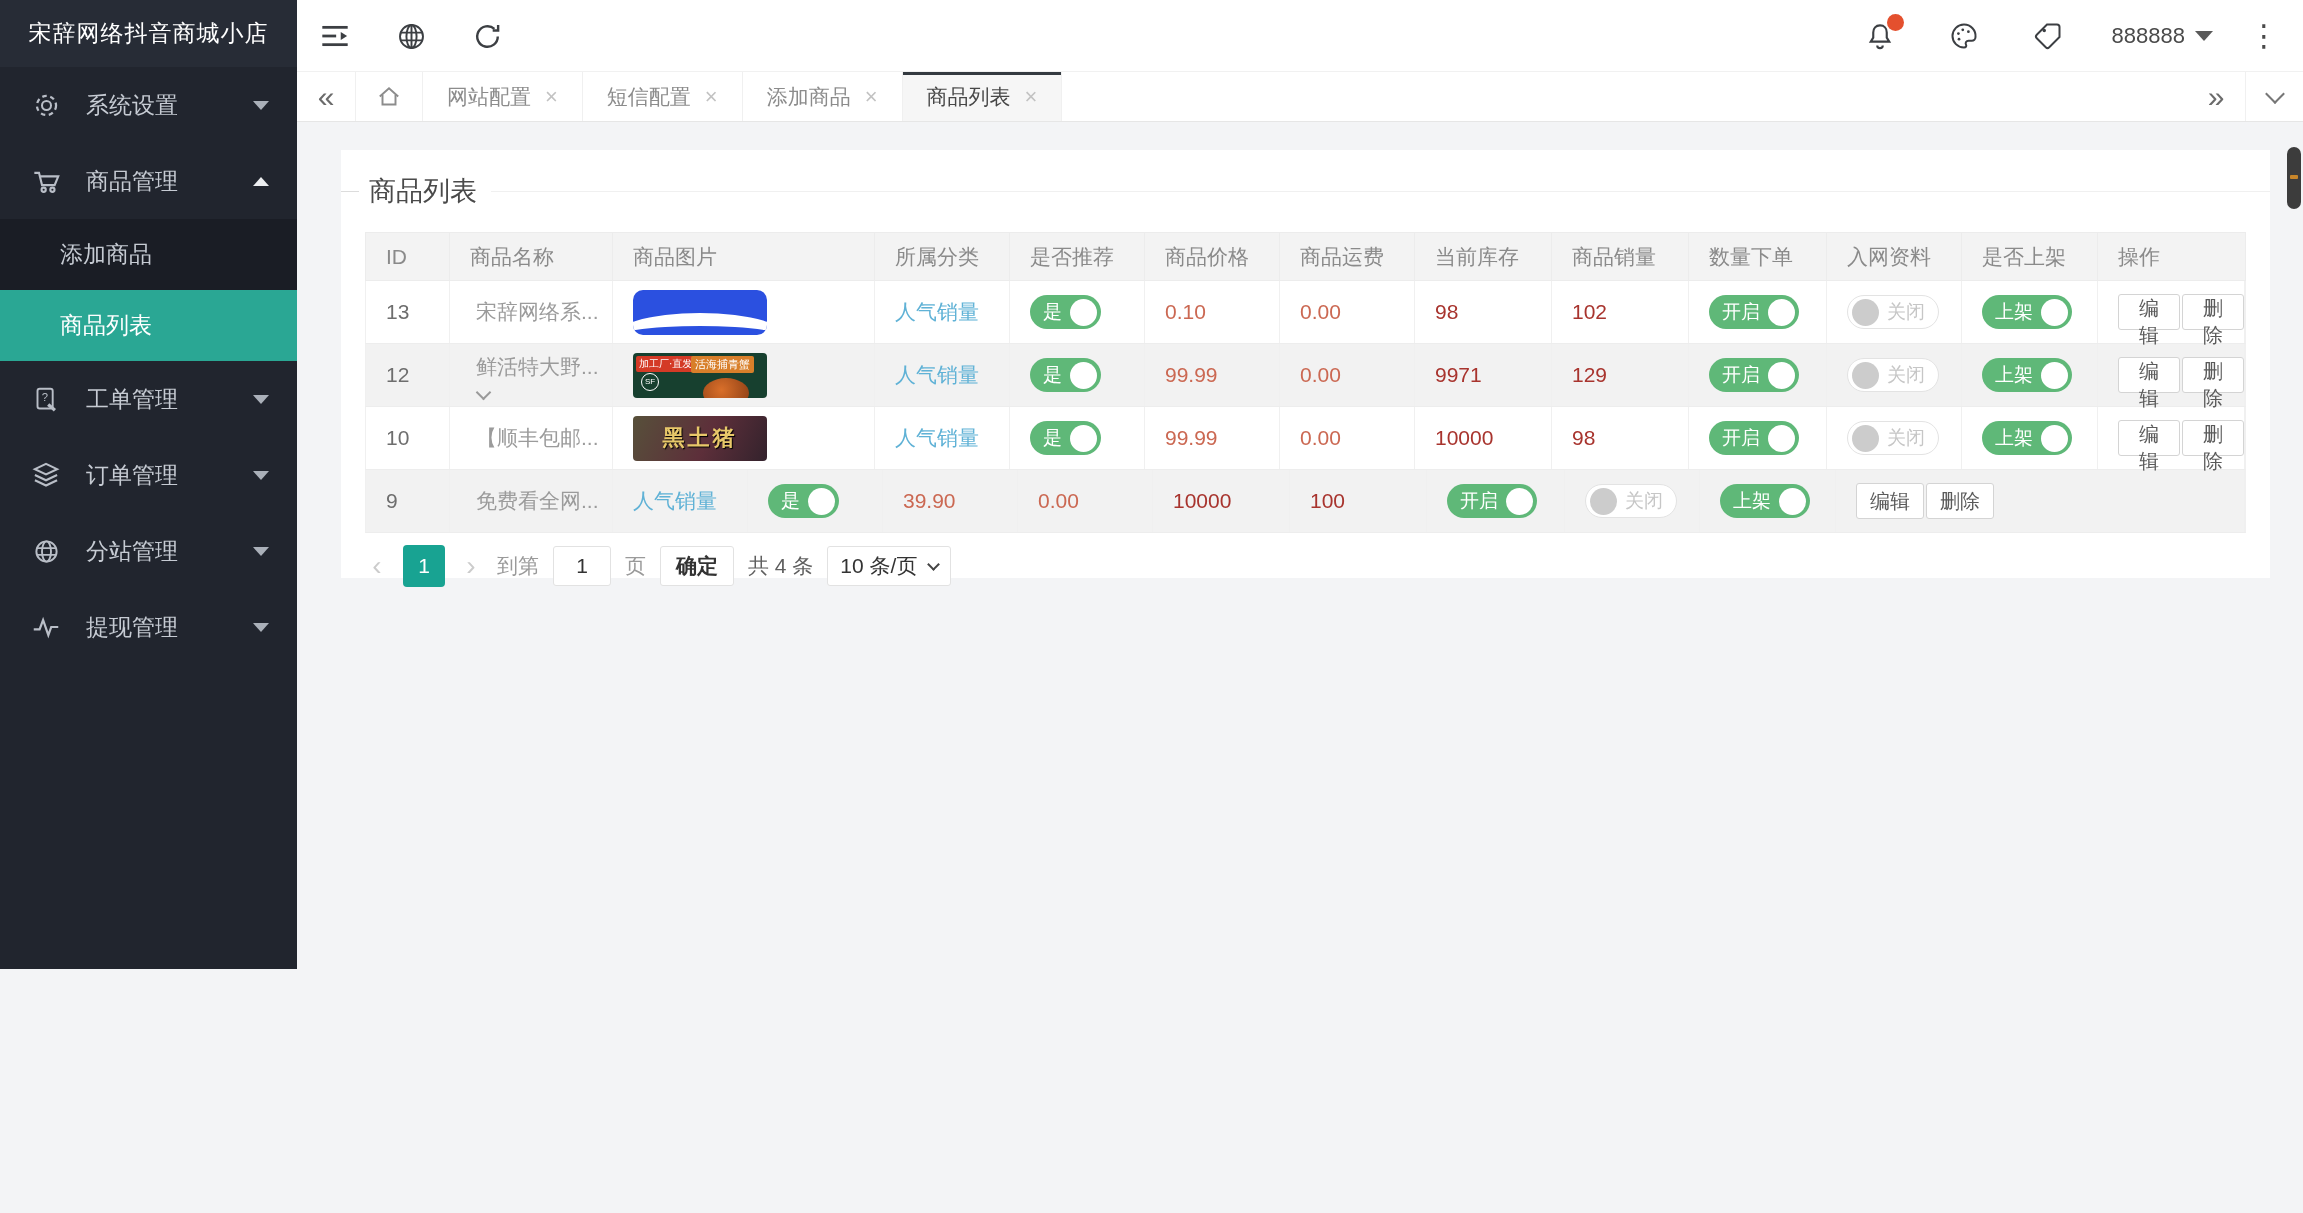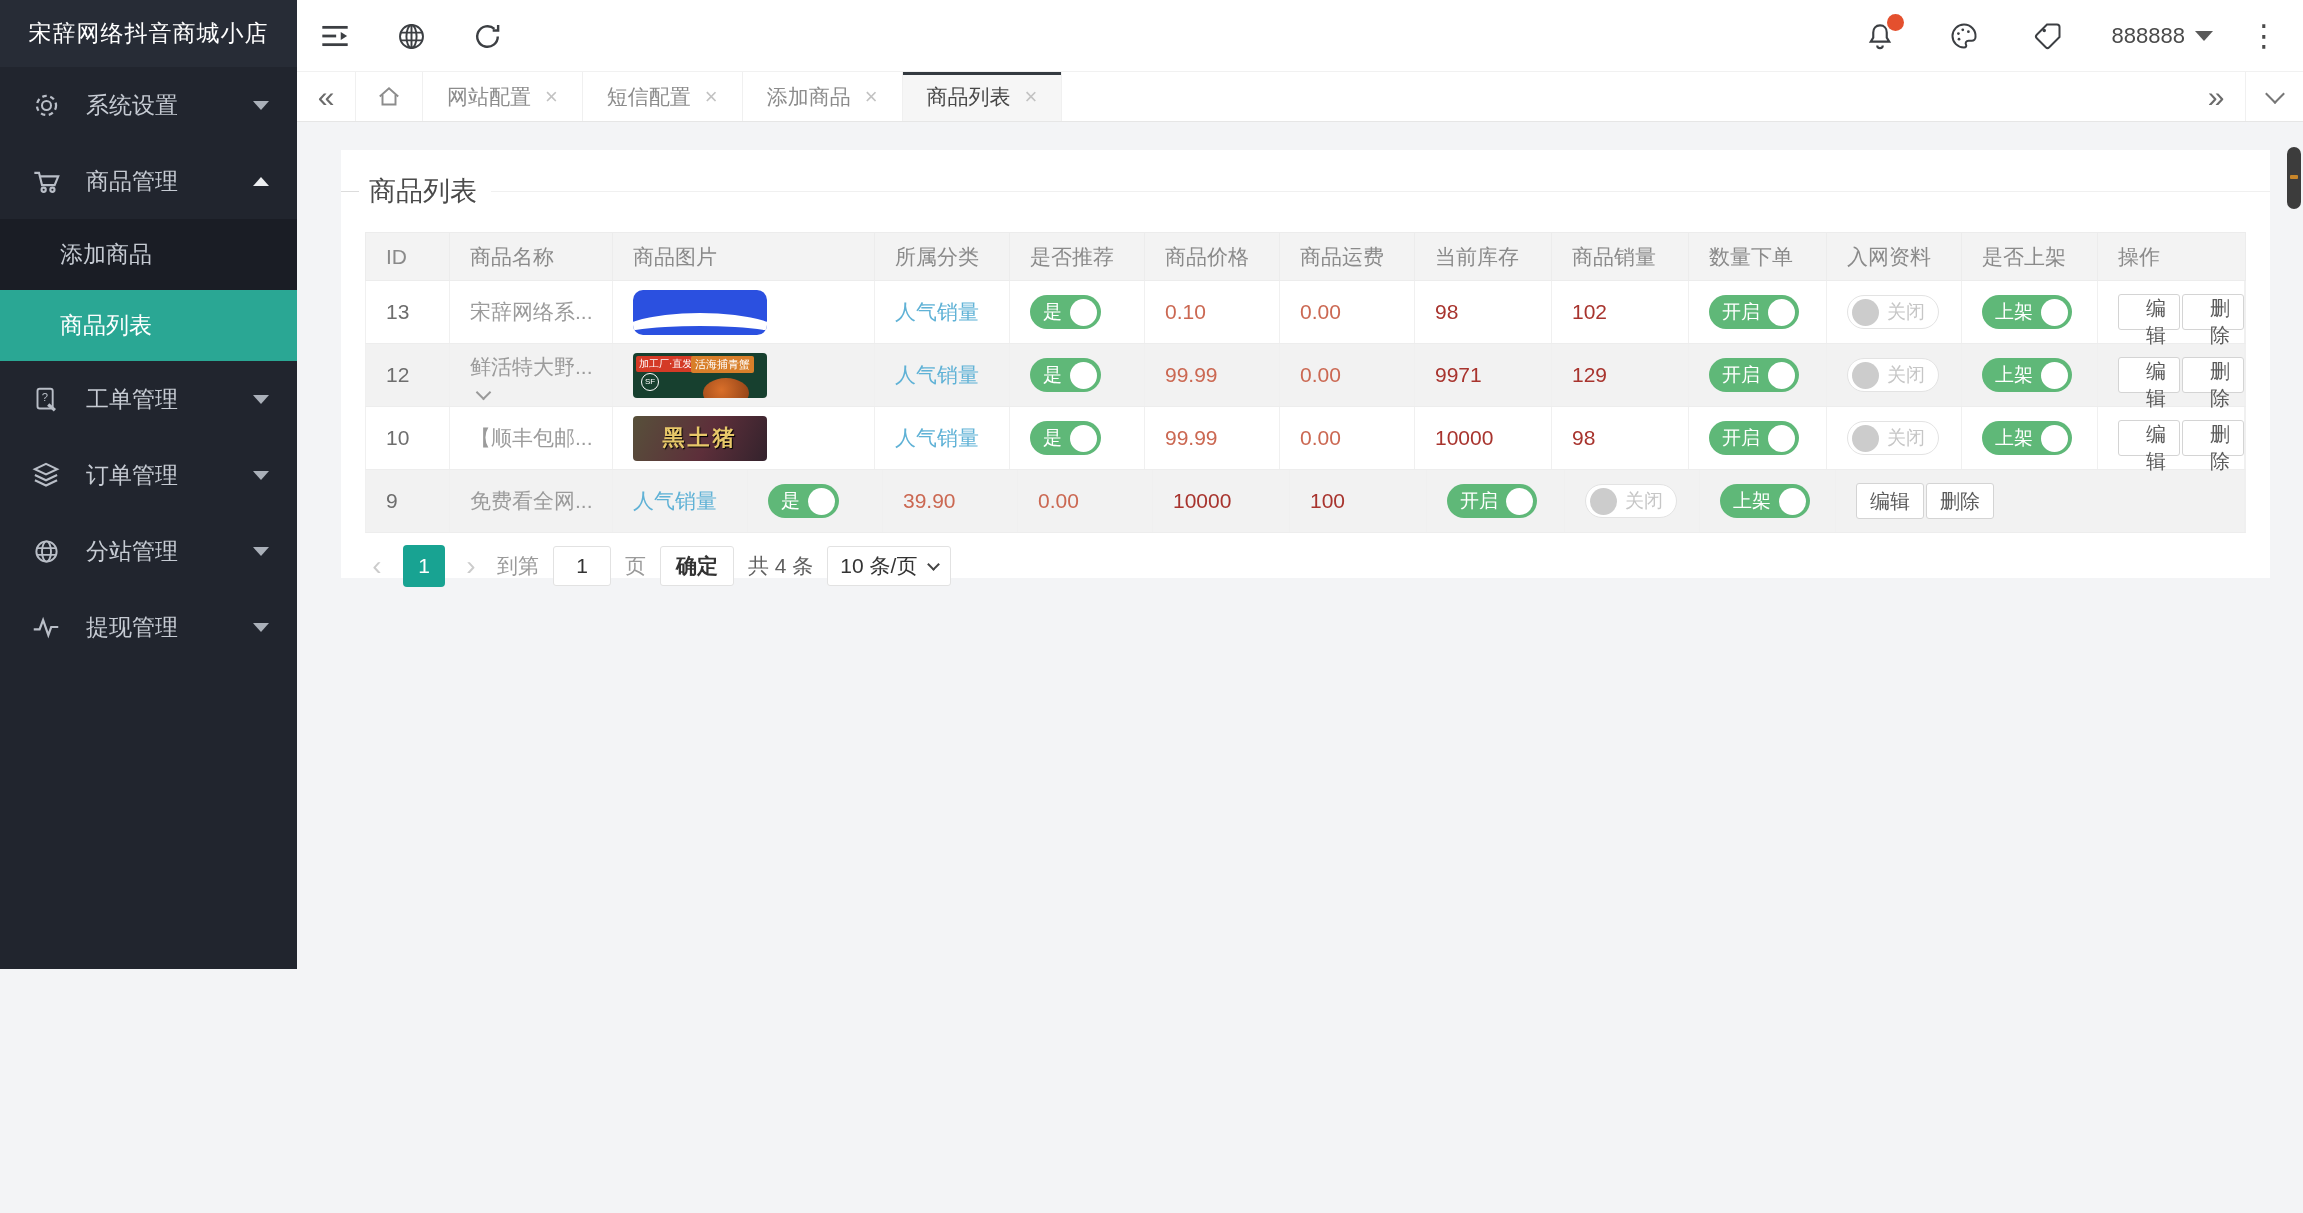--- a/index.html
+++ b/index.html
@@ -76,35 +76,35 @@
   .tcell { display:flex; align-items:center; padding-left:20px; border-right:1px solid #ececec; min-height:47px; }
   .trow.body-row .tcell { min-height:62px; border-right:1px solid #f0f0f0; }
   .tcell:last-child { border-right:none; }
   .c1{width:84px;flex:none;} .c2{width:163px;flex:none;} .c3{width:262px;flex:none;}
   .c4{width:135px;flex:none;} .c5{width:135px;flex:none;} .c6{width:135px;flex:none;}
   .c7{width:135px;flex:none;} .c8{width:137px;flex:none;} .c9{width:137px;flex:none;}
   .c10{width:138px;flex:none;} .c11{width:135px;flex:none;} .c12{width:136px;flex:none;}
   .c13{flex:1;}
   .id-text { color:#6e6e6e; }
   .name-wrap { display:flex; flex-direction:column; align-items:flex-start; }
-  .name-text { color:#9b9b9b; white-space:nowrap; }
+  .name-text { color:#9b9b9b; white-space:nowrap;margin-left:6px; }
   .row-expand { width:11px; height:11px; border-right:2px solid #9a9a9a; border-bottom:2px solid #9a9a9a; transform:rotate(45deg); margin:6px 0 0 8px; cursor:pointer; }
   .cat-text { color:#60b2d6; }
   .price-text { color:#cb6852; }
   .stock-text { color:#a8342e; }
 
   
   .switch { display:inline-flex; align-items:center; height:34px; border-radius:17px; cursor:pointer; font-size:19px; }
   .switch.on { background:#5FB878; color:#fff; padding:0 4px 0 13px; gap:8px; }
   .switch.off { background:#fff; border:1px solid #e3e3e3; color:#c6c6c6; padding:0 13px 0 4px; gap:8px; }
   .sw-knob { width:27px; height:27px; border-radius:50%; background:#fff; flex:none; }
   .switch.off .sw-knob { background:#cccccc; }
 
   
-  .abtn { height:36px; padding:0 13px; border:1px solid #d4d4d4; background:#fff; color:#5a5a5a; font-size:20px; border-radius:3px; cursor:pointer; font-family:inherit;text-align:right; }
+  .abtn { height:36px; padding:0 13px; border:1px solid #d4d4d4; background:#fff; color:#5a5a5a; font-size:20px; border-radius:3px; cursor:pointer; font-family:inherit; }
   .abtn + .abtn { margin-left:2px; }
 
   
   .pimg { width:134px; height:45px; border-radius:4px; position:relative; overflow:hidden; flex:none; }
   .img13 { background:#2b50e0; border-radius:10px; }
   .img13 .swoosh { position:absolute; left:-18%; top:52%; width:136%; height:120%; border-radius:50%; border-top:13px solid #ffffff; }
   .img12 { background:#17402f; }
   .img12 .badge-red { position:absolute; left:3px; top:3px; background:#d43a26; color:#fff; font-size:10px; padding:1px 3px; border-radius:2px; white-space:nowrap; }
   .img12 .strip-orange { position:absolute; left:58px; top:3px; background:#d87f2a; color:#fff; font-size:11px; padding:1px 4px; border-radius:2px; white-space:nowrap; }
   .img12 .crab { position:absolute; right:18px; bottom:-10px; width:46px; height:30px; border-radius:50%; background:radial-gradient(circle at 40% 40%, #d96f2a, #8a3d14); }

